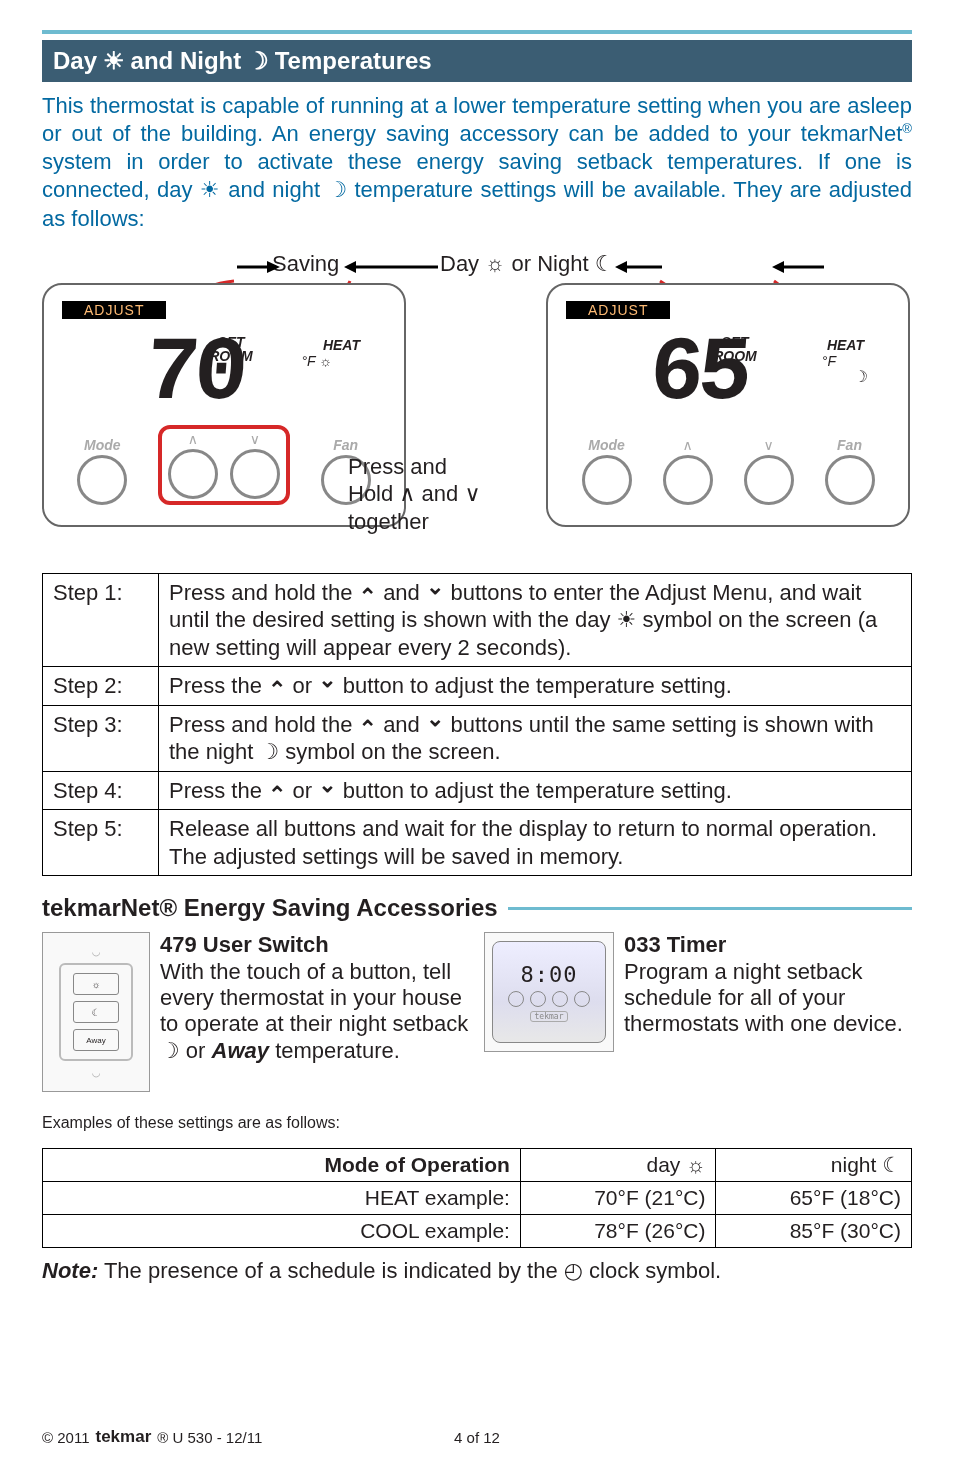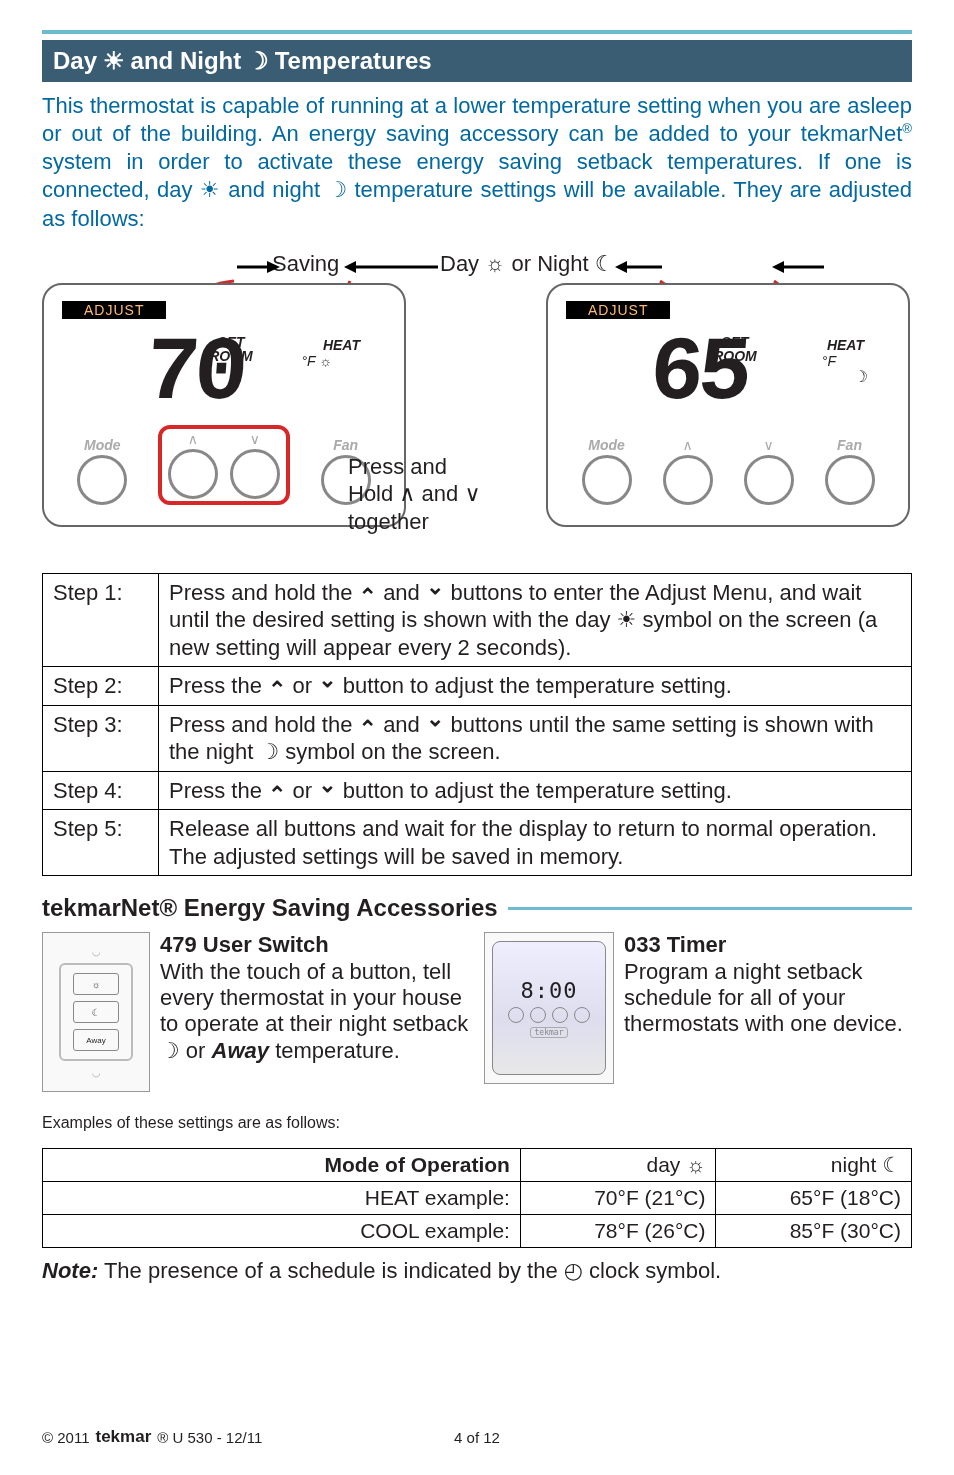--- a/index.html
+++ b/index.html
@@ -221,21 +221,21 @@
         <div class="sw-btn" style="font-size:8px;">Away</div>
       </div>
       <span style="font-size:10px;color:#aaa;">◡</span>
     </div>
     <div class="acc-text">
       <div class="acc-title">479 User Switch</div>
       <span>With the touch of a button, tell every thermostat in your house to operate at their night setback </span><span class="moon"></span><span> or </span><i><b>Away</b></i><span> temperature.</span>
     </div>
   </div>
   <div class="acc-col">
-    <div class="acc-img" style="height:152px;width:130px;">
+    <div class="acc-img" style="height:120px;width:130px;">
       <div class="timer-face">
         <div class="timer-disp">8:00</div>
         <div class="timer-btns">
               <span></span>
               <span></span>
               <span></span>
               <span></span>
             </div>
         <div style="font-size:8px;color:#888;border:1px solid #aaa;border-radius:3px;padding:0 4px;">tekmar</div>
       </div>

